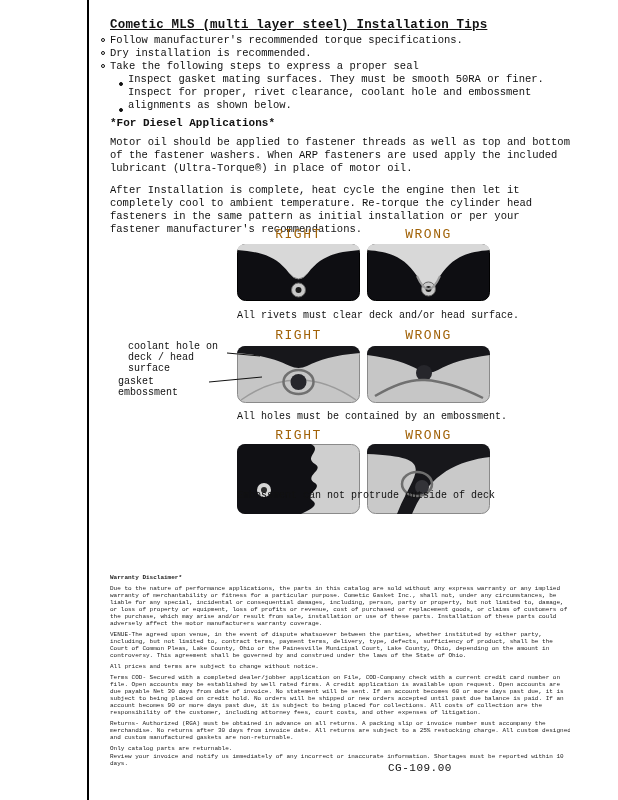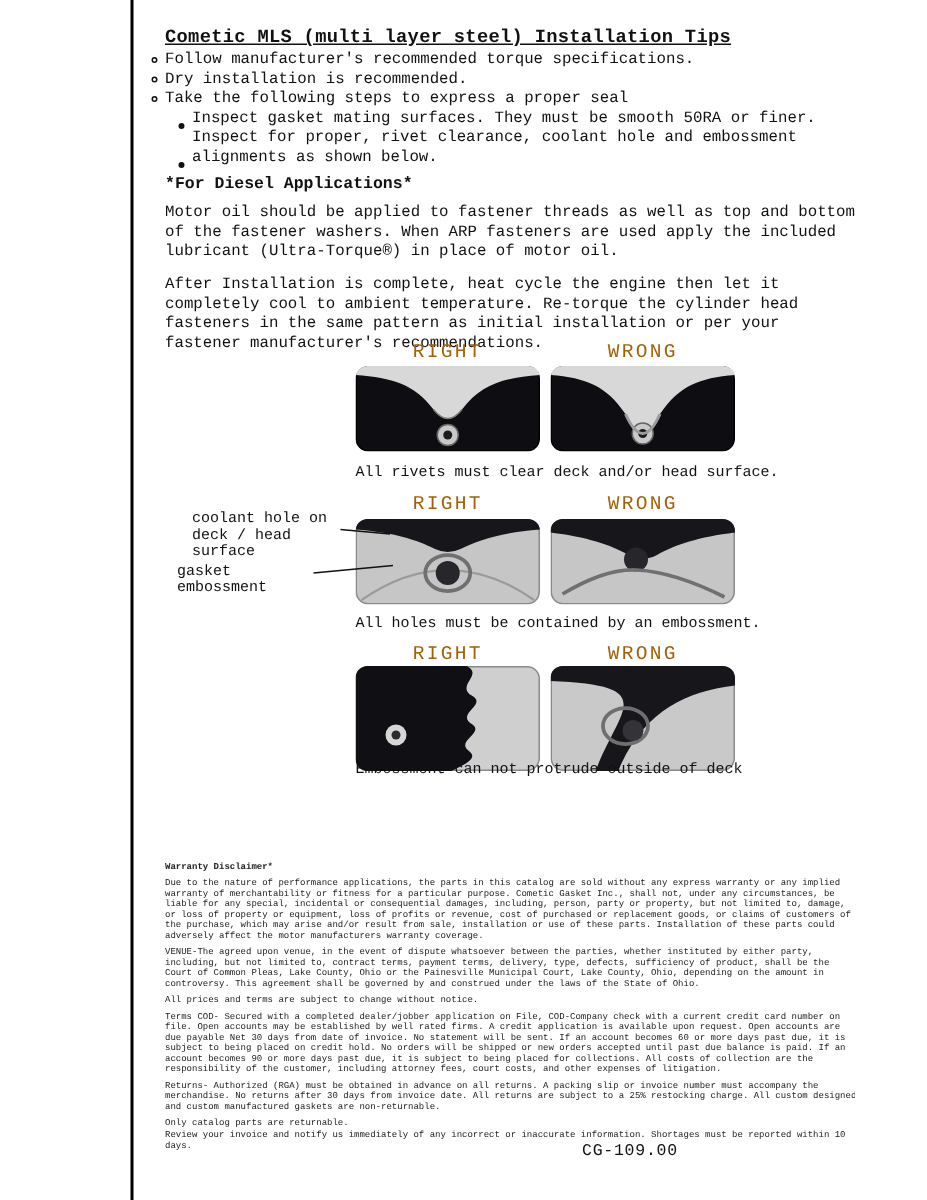--- a/index.html
+++ b/index.html
@@ -186,21 +186,21 @@
           </clipPath>
         </defs>
       <rect x="0.5" y="0.5" width="122" height="69" rx="8" fill="#c9c9c9" stroke="#8a8a8a"></rect>
       <g clip-path="url(#r3b)">
         <path d="M0,0 H123 V13 C90,17 62,30 45,70 H30 C46,28 74,13 0,10 Z" fill="#17171b"></path>
         <ellipse cx="50" cy="40" rx="15" ry="12" fill="none" stroke="#6f6f6f" stroke-width="2.5"></ellipse>
         <circle cx="55" cy="43" r="7" fill="#333338"></circle>
       </g>
     </svg>
   </div>
-  <div class="cap" style="left:237px; top:507px;">
+  <div class="cap" style="left:237px; top:489px;">
     <div>Embossment can not protrude outside of deck</div>
   </div>
 
   <div class="legal">
     <div class="lh">Warranty Disclaimer*</div>
     <p>Due to the nature of performance applications, the parts in this catalog are sold without any express warranty or any implied warranty of merchantability or fitness for a particular purpose.  Cometic Gasket Inc., shall not, under any circumstances, be liable for any special, incidental or consequential damages, including, person, party or property, but not limited to, damage, or loss of property or equipment, loss of profits or revenue, cost of purchased or replacement goods, or claims of customers of the purchase, which may arise and/or result from sale, installation or use of these parts.  Installation of these parts could adversely affect the motor manufacturers warranty coverage.</p>
     <p>VENUE-The agreed upon venue, in the event of dispute whatsoever between the parties, whether instituted by either party, including, but not limited to, contract terms, payment terms, delivery, type, defects, sufficiency of product, shall be the Court of Common Pleas, Lake County, Ohio or the Painesville Municipal Court, Lake County, Ohio, depending on the amount in controversy.  This agreement shall be governed by and construed under the laws of the State of Ohio.</p>
     <p>All prices and terms are subject to change without notice.</p>
     <p>Terms COD- Secured with a completed dealer/jobber application on File, COD-Company check with a current credit card number on file.  Open accounts may be established by well rated firms.  A credit application is available upon request.  Open accounts are due payable Net 30 days from date of invoice.  No statement will be sent.  If an account becomes 60 or more days past due, it is subject to being placed on credit hold.  No orders will be shipped or new orders accepted until past due balance is paid.  If an account becomes 90 or more days past due, it is subject to being placed for collections.  All costs of collection are the responsibility of the customer, including attorney fees, court costs, and other expenses of litigation.</p>
     <p>Returns- Authorized (RGA) must be obtained in advance on all returns.  A packing slip or invoice number must accompany the merchandise.  No returns after 30 days from invoice date.  All returns are subject to a 25% restocking charge.  All custom designed and custom manufactured gaskets are non-returnable.</p>

